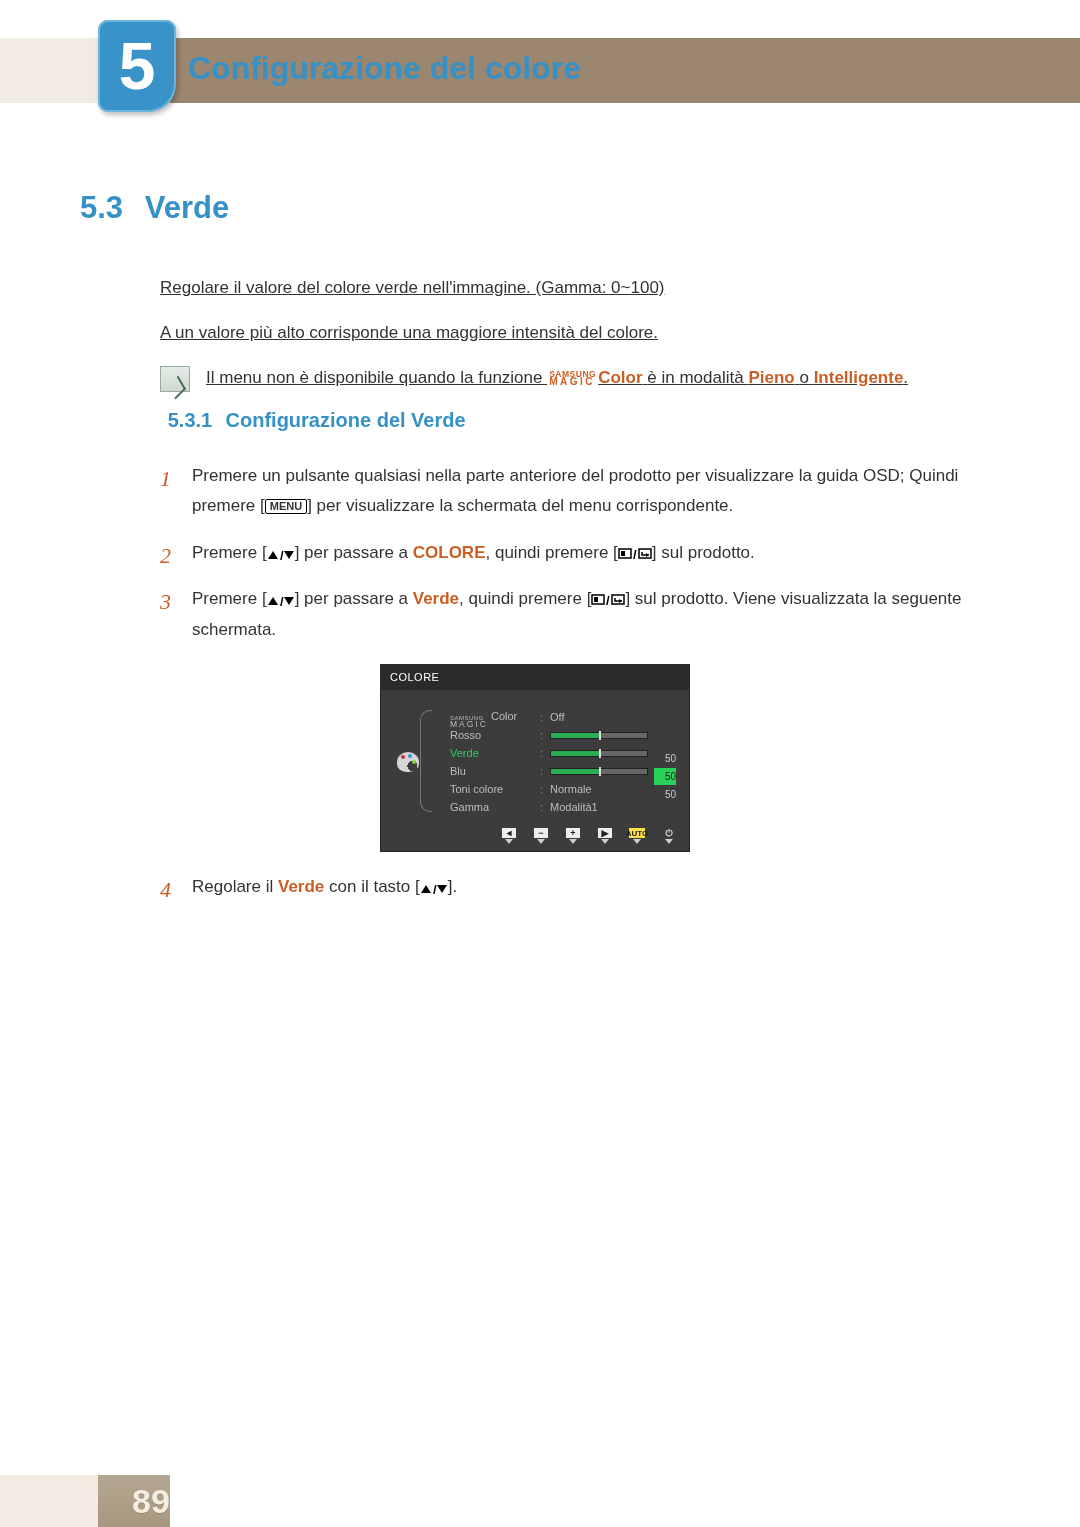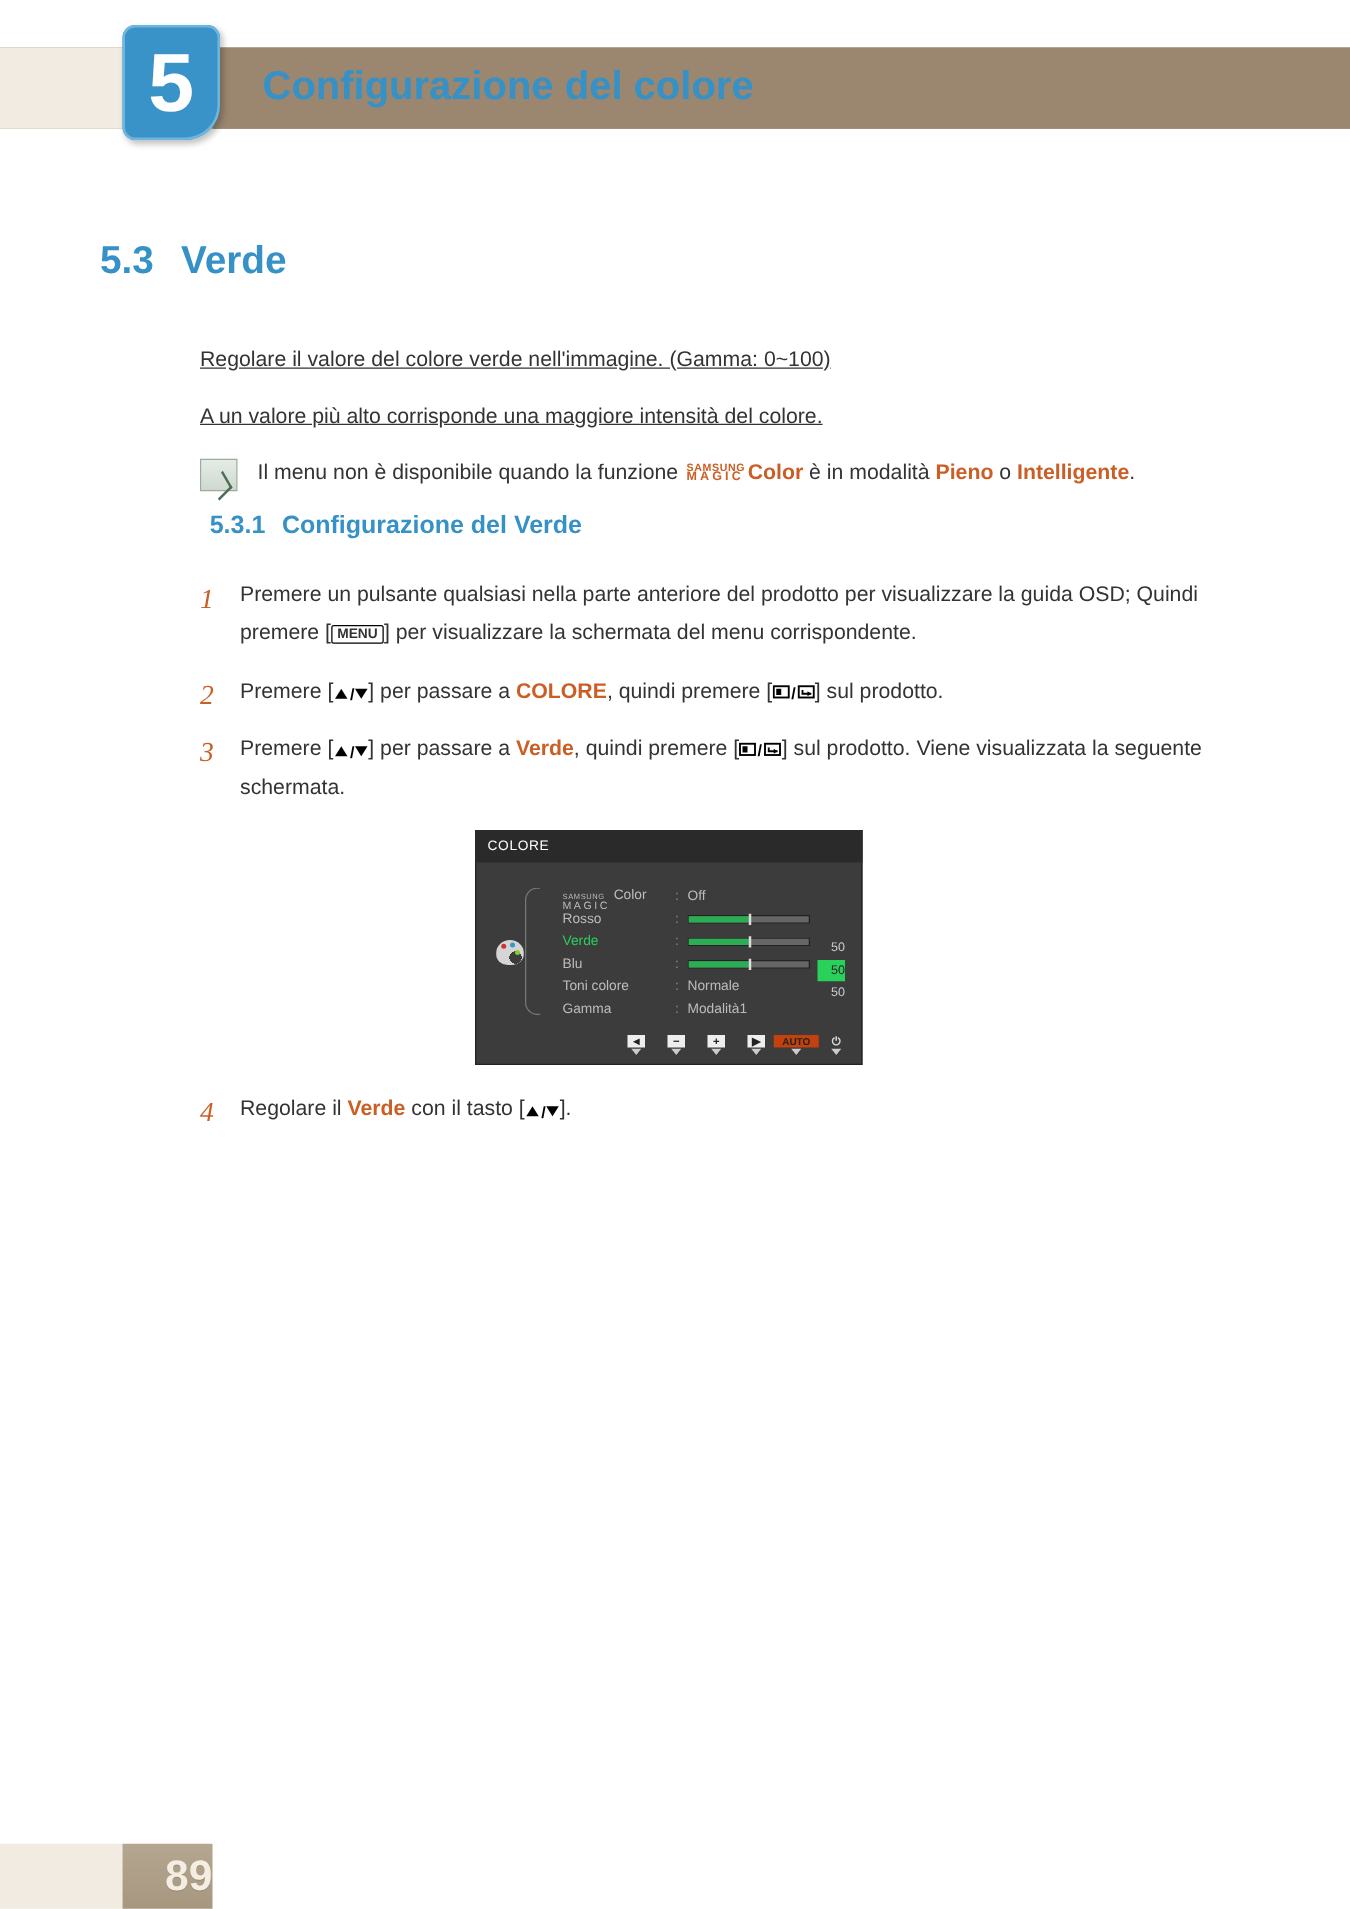--- a/index.html
+++ b/index.html
@@ -48,21 +48,21 @@
   .chapter-tab span {
     font-size: 66px;
     font-weight: bold;
     color: #fff;
     font-family: Arial, sans-serif;
   }
 
   .chapter-title {
     position: absolute;
     top: 50px;
-    left: 210px;
+    left: 188px;
     font-size: 32px;
     color: #3691c7;
     font-weight: bold;
   }
 
   .content {
     position: absolute;
     top: 190px;
     left: 80px;
     right: 80px;
@@ -85,22 +85,23 @@
 
   .body-text {
     margin-left: 80px;
     margin-top: 48px;
     line-height: 1.7;
   }
   .body-text p { margin-bottom: 16px; text-decoration: underline; }
 
   .note-row {
     display: flex;
-    align-items: flex-end;
+    align-items: center;
     margin-top: 14px;
+    text-decoration: underline;
   }
   .note-icon {
     width: 30px;
     height: 26px;
     flex: 0 0 30px;
     background: linear-gradient(#e4ece7,#cfd8d0);
     border: 1px solid #9cab9e;
     position: relative;
     margin-right: 16px;
     margin-top: 2px;
@@ -265,21 +266,21 @@
     width: 22px;
   }
   .nav-cell .box {
     width:14px; height:10px; background:#eee; color:#222;
     display:flex; align-items:center; justify-content:center;
     font-size:9px; font-weight:bold;
   }
   .nav-cell .arrow-dn {
     width:0;height:0;border-left:4px solid transparent;border-right:4px solid transparent;border-top:5px solid #ccc;
   }
-  .nav-cell.auto .box { width:36px; background:#c2410c; color:#222; font-size:8px; }
+  .nav-cell.auto .box { width:16px; background:#fde047; color:#222; font-size:8px; }
   .nav-cell.pwr .box { background:transparent; color:#ddd; }
 
   
   .footer {
     position: absolute;
     left: 0; right: 0; bottom: 0;
     height: 52px;
     display: flex;
     align-items: stretch;
   }

